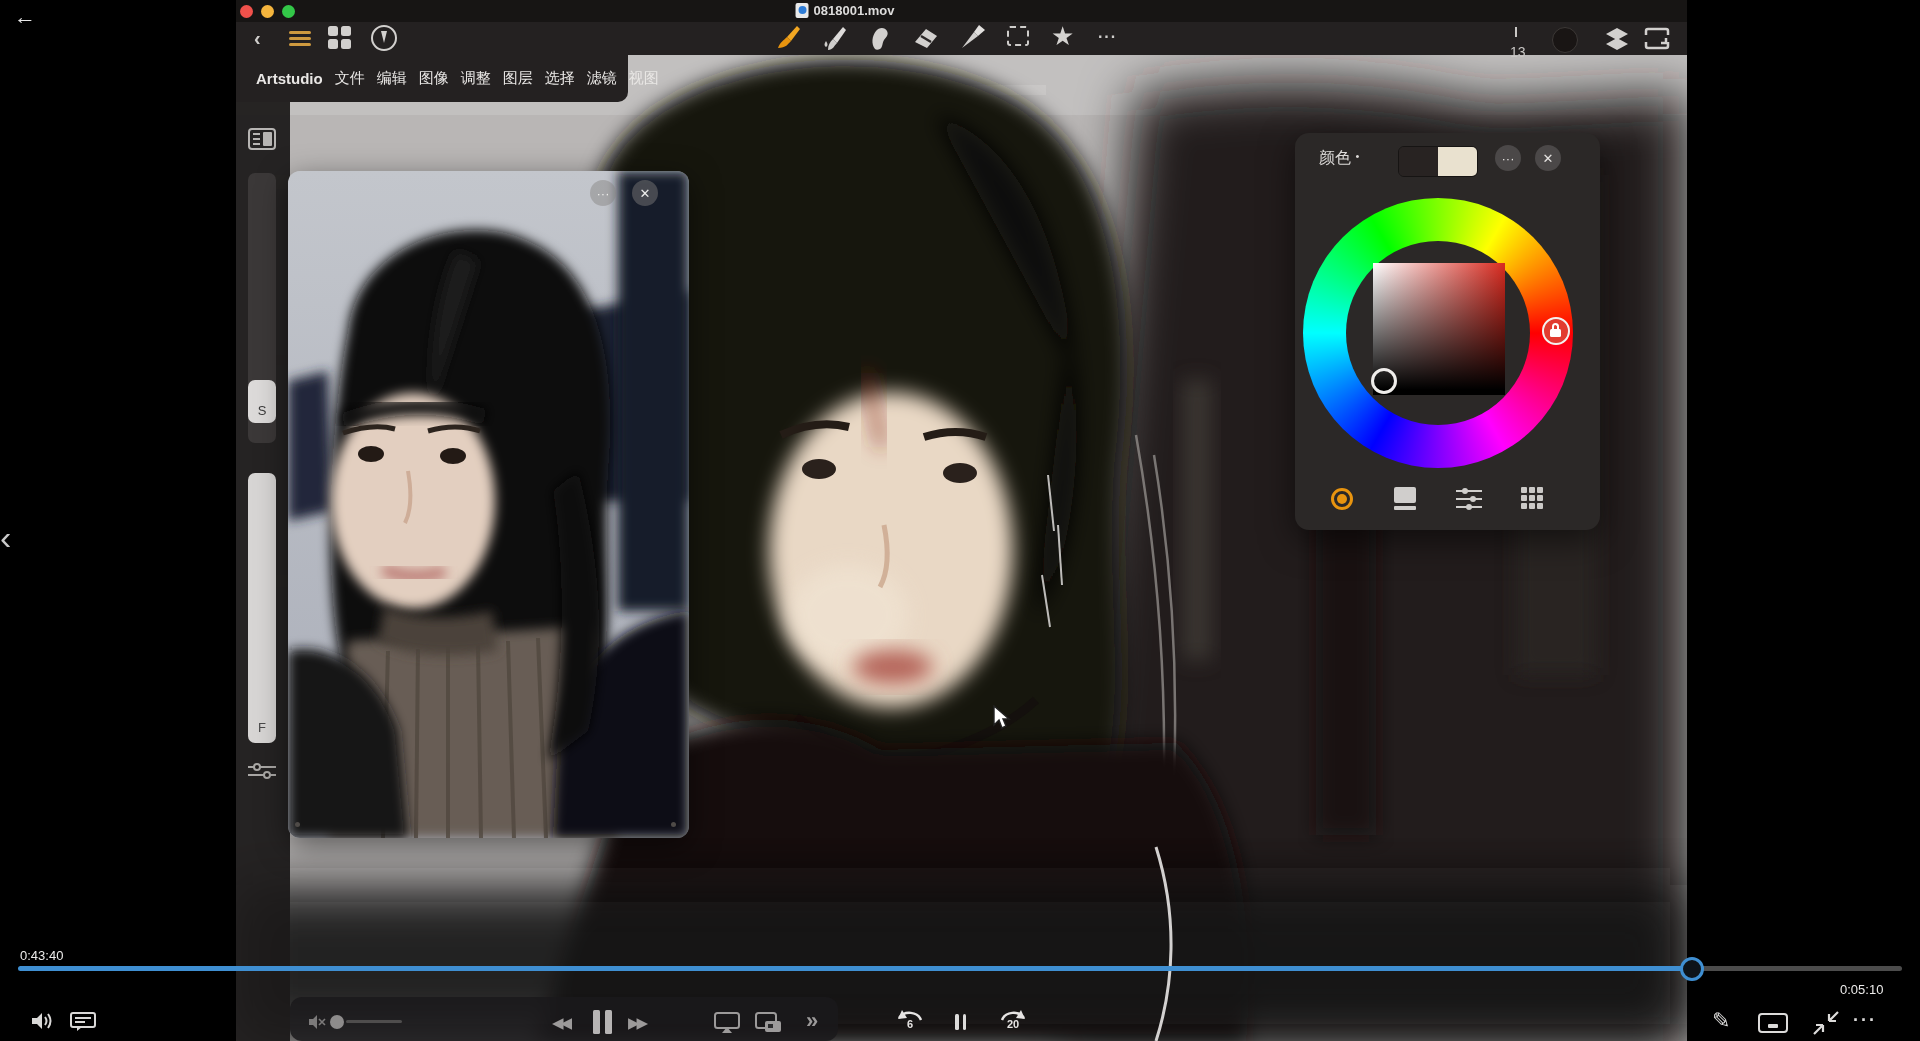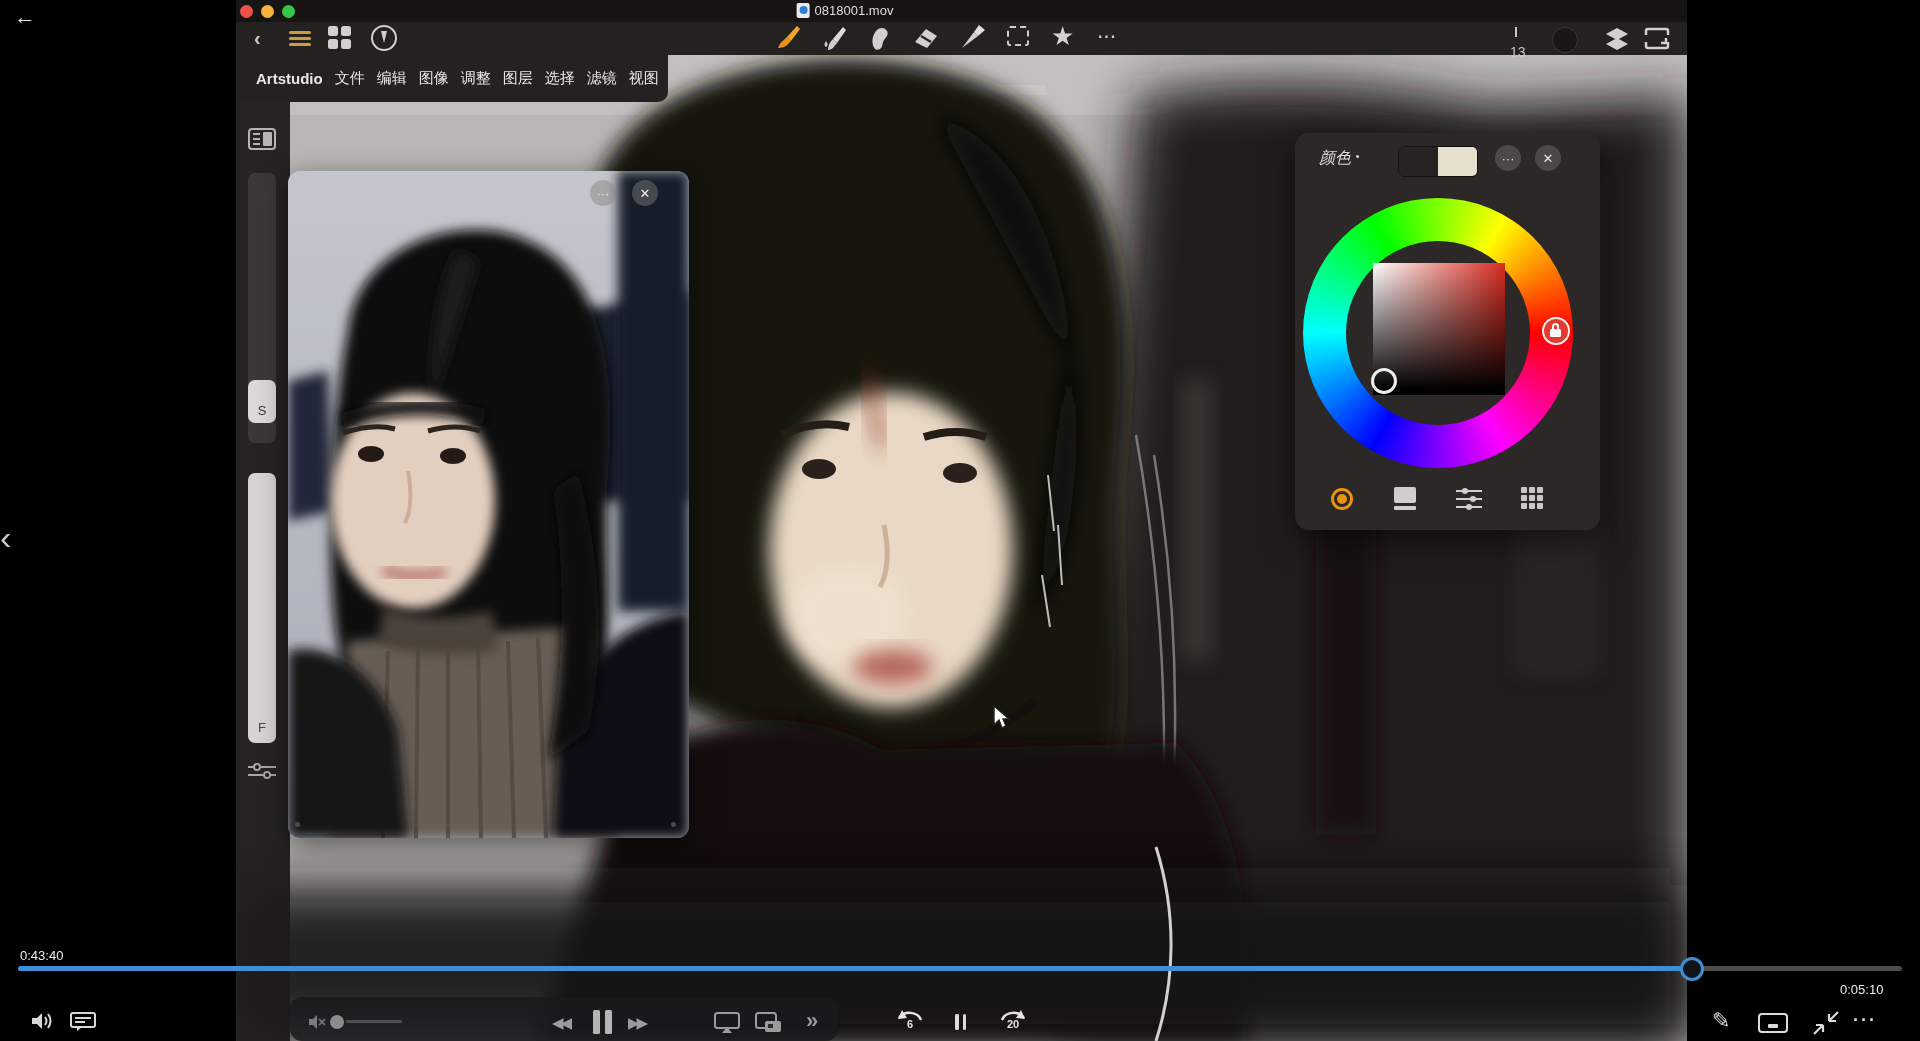--- a/index.html
+++ b/index.html
@@ -13,26 +13,26 @@
   .left-chevron { left:0px; top:518px; color:#c9c9c9; font-size:34px; font-weight:100; }
 
   
   #video { left:236px; top:0; width:1451px; height:1041px; background:#18120e; overflow:hidden; }
 
   .mac-titlebar { left:0; top:0; width:1451px; height:22px; background:#171514; }
   .tl { width:13px; height:13px; border-radius:50%; top:5px; }
   .tl.red { left:4px; background:#f0514b; }
   .tl.yellow { left:25px; background:#f5b53d; }
   .tl.green { left:46px; background:#33c748; }
-  .vid-title { left:609px; top:3px; transform:translateX(-50%); color:#dddcdb; font-size:13px; font-weight:400; white-space:nowrap; display:flex; align-items:center; gap:5px; }
+  .vid-title { left:609px; top:3px; transform:translateX(-50%); color:#dddcdb; font-size:13px; font-weight:700; white-space:nowrap; display:flex; align-items:center; gap:5px; }
   .doc-icon { width:13px; height:15px; background:#e9e9e9; border-radius:2px; position:relative; display:inline-block; }
   .doc-icon::after { content:""; position:absolute; left:2.5px; top:3px; width:8px; height:8px; border-radius:50%; background:#2e7cd6; }
 
   .app-toolbar { left:0; top:22px; width:1451px; height:33px; background:#242121; }
-  .app-menubar { left:0; top:55px; width:432px; height:47px; background:#242121; border-radius:0 0 10px 0; display:flex; align-items:center; padding-left:20px; gap:12px; }
+  .app-menubar { left:0; top:55px; width:392px; height:47px; background:#242121; border-radius:0 0 10px 0; display:flex; align-items:center; padding-left:20px; gap:12px; }
   .menu-item { color:#e9e7e5; font-size:15px; white-space:nowrap; }
   .menu-item.first { font-weight:700; }
   .tb-chevron { color:#cfcdcb; font-size:20px; font-weight:700; top:27px; }
   .hamburger span { display:block; width:22px; height:3px; background:#cf9a3f; border-radius:2px; margin:3px 0; }
   .grid4 { width:24px; height:24px; display:grid; grid-template-columns:10px 10px; grid-template-rows:10px 10px; gap:3px; }
   .grid4 span { background:#d2d0ce; border-radius:2.5px; }
   .pen-circle { width:26px; height:26px; border:2px solid #d2d0ce; border-radius:50%; position:relative; }
   .pen-circle::after { content:""; position:absolute; left:8px; top:4px; width:0; height:0; border-left:3px solid transparent; border-right:3px solid transparent; border-top:12px solid #d2d0ce; }
 
   .marquee-icon { width:22px; height:20px; border:2px dashed #cfcdcb; border-radius:3px; }
@@ -59,21 +59,21 @@
   .mini-sliders .row i { position:absolute; top:0; width:8px; height:8px; border:2px solid #a9a7a5; border-radius:50%; background:#1c1919; }
   .mini-sliders .row.r1 i { left:5px; } .mini-sliders .row.r2 i { right:5px; }
 
   
   .ref-window { left:52px; top:171px; width:401px; height:667px; border-radius:12px; overflow:hidden; box-shadow:0 8px 30px rgba(0,0,0,.5); }
   .ref-btn { width:26px; height:26px; border-radius:50%; background:rgba(130,128,126,.45); color:#ededeb; display:flex; align-items:center; justify-content:center; font-size:13px; }
   .resize-dot { width:5px; height:5px; border-radius:50%; background:#4e4a47; }
 
   
   .color-panel { left:1059px; top:133px; width:305px; height:397px; background:#2b2827; border-radius:14px; box-shadow:0 10px 34px rgba(0,0,0,.55); }
-  .cp-title { left:24px; top:15px; color:#dcdad8; font-size:16px;font-style:italic; }
+  .cp-title { left:24px; top:15px; color:#dcdad8; font-size:16px; }
   .cp-swatch { left:103px; top:13px; width:80px; height:31px; border-radius:6px; overflow:hidden; display:flex; border:1px solid #161413; }
   .cp-swatch .a { width:40px; } .cp-swatch .b { width:40px; }
   .cp-btn { width:26px; height:26px; border-radius:50%; background:#4b4848; color:#e4e2e0; display:flex; align-items:center; justify-content:center; font-size:13px; top:12px; }
   .hue-ring { left:8px; top:65px; width:270px; height:270px; border-radius:50%;
       background:conic-gradient(from 90deg, #ff0000,#ff00ff,#0000ff,#00ffff,#00ff00,#ffff00,#ff0000); }
   .hue-hole { left:51px; top:108px; width:184px; height:184px; border-radius:50%; background:#2b2827; }
   .sv-square { left:78px; top:130px; width:132px; height:132px;
       background:linear-gradient(to bottom, rgba(0,0,0,0), #000 96%), linear-gradient(to right, #ffffff, #d92b20); }
   .sv-cursor { left:76px; top:235px; width:26px; height:26px; border:3px solid #efedeb; border-radius:50%; }
   .lock-badge { left:247px; top:184px; width:28px; height:28px; border-radius:50%; background:#e23b30; border:2.5px solid #f3f1ef; }

